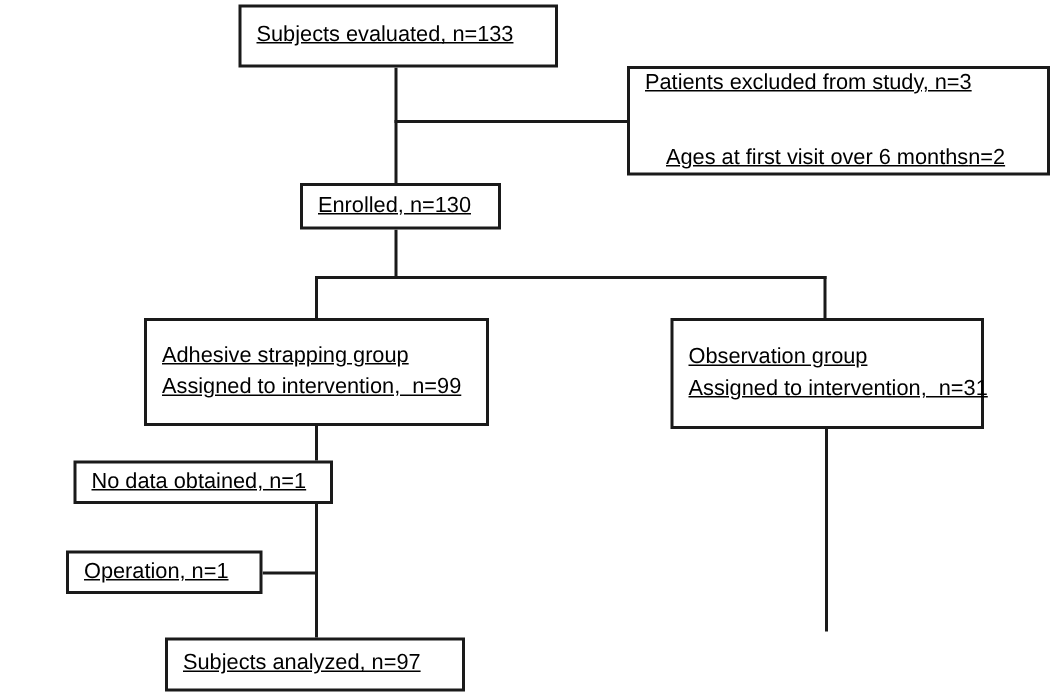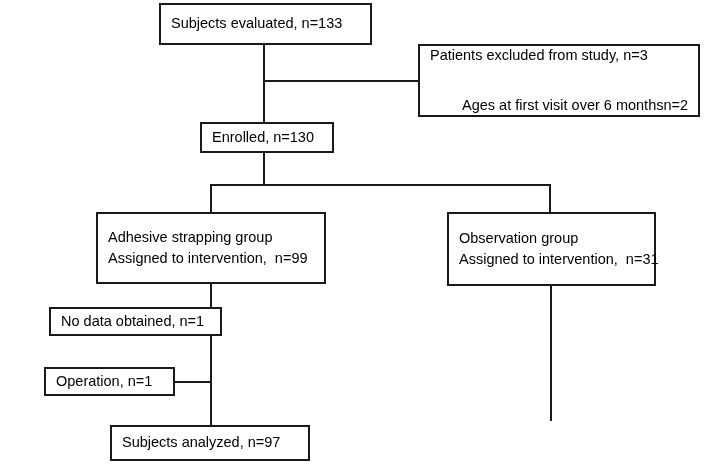--- a/index.html
+++ b/index.html
@@ -28,20 +28,21 @@
     justify-content: center;
     font-size: 14.5px;
     line-height: 1.45;
     color: #000000;
     z-index: 2;
   }
   .node .line {
     white-space: pre;
     padding-left: 10px;
     padding-right: 8px;
+    text-decoration: underline;
   }
   .connector {
     position: absolute;
     background: #1a1a1a;
     z-index: 1;
   }
   .connector.v { width: 2px; }
   .connector.h { height: 2px; }
 
   
@@ -92,21 +93,21 @@
   <div class="connector h" id="conn-nodata-h"></div>
   <div class="connector h" id="conn-oper-h"></div>
   <div class="connector v" id="conn-obs-down"></div>
 
   <div class="node" id="node-evaluated">
     <div class="line">Subjects evaluated, n=133</div>
   </div>
 
   <div class="node" id="node-excluded">
     <div class="line">Patients excluded from study, n=3</div>
-    <div class="line" style="display:flex;padding-left:28px;margin-top:29px;">
+    <div class="line" style="display:flex;padding-left:10px;margin-top:29px;">
       <span style="padding-left:14px;">Ages at first visit over 6 months</span>
       <span style="margin-left:auto;padding-right:39px;">n=2</span>
     </div>
     <div class="line" style="display:flex;padding-left:10px;">
     </div>
   </div>
 
   <div class="node" id="node-enrolled">
     <div class="line">Enrolled, n=130</div>
   </div>

